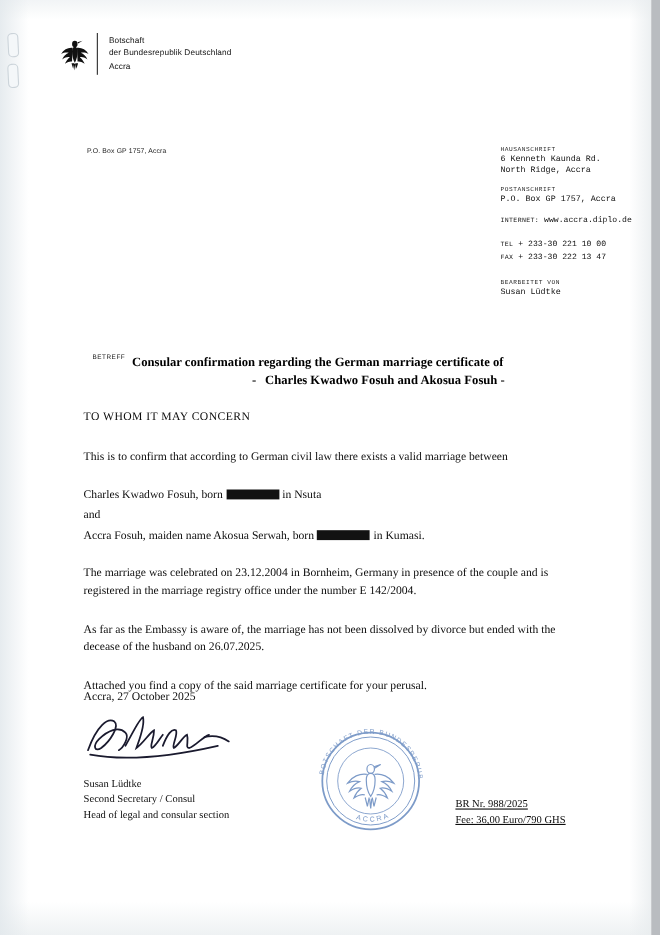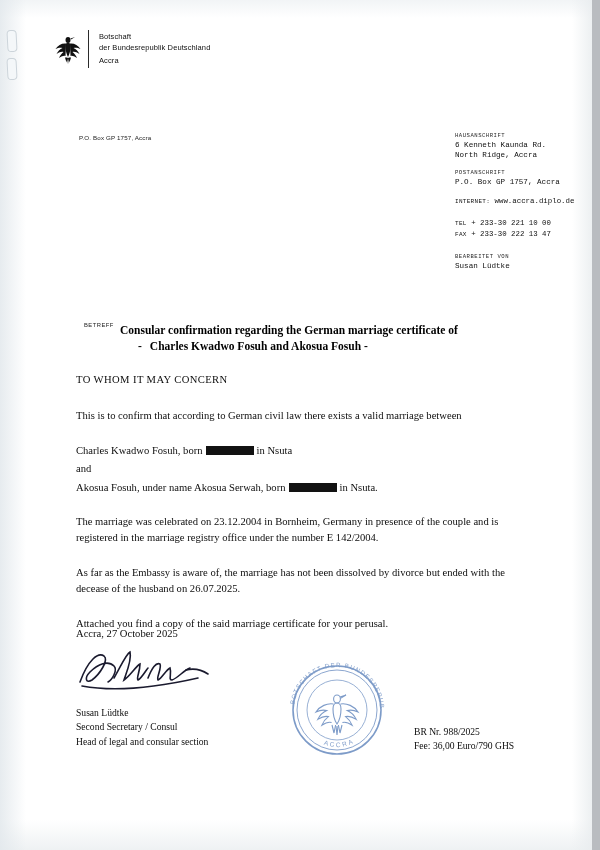--- a/index.html
+++ b/index.html
@@ -126,21 +126,21 @@
   .subject {
     position: absolute;
     left: 120px;
     top: 322px;
     width: 430px;
     font-size: 11.5px;
     font-weight: bold;
     line-height: 1.42;
     color: #000;
   }
-  .subject .l2 { padding-left: 18px; }
+  .subject .l2 { padding-left: 18px; text-align: center; }
   .subject .l2 .dash { margin-right: 8px; }
 
   
   .body {
     position: absolute;
     left: 76px;
     top: 372px;
     width: 464px;
     font-size: 10.6px;
     line-height: 1.55;
@@ -190,20 +190,21 @@
     height: 110px;
     opacity: 0.62;
   }
   .ref {
     position: absolute;
     left: 414px;
     top: 725px;
     font-size: 9.6px;
     line-height: 1.5;
     color: #0d0d0d;
+    text-decoration: underline;
   }
 </style>
 </head>
 <body>
 
 <div class="page">
 
   <div class="punch p1"></div>
   <div class="punch p2"></div>
 
@@ -269,21 +270,21 @@
   <div class="body">
     <p class="salutation">TO WHOM IT MAY CONCERN</p>
 
     <p>This is to confirm that according to German civil law there exists a valid marriage between</p>
 
     <p class="line-tight">
       <span>Charles Kwadwo Fosuh, born</span><span class="redact"></span><span>in Nsuta</span>
     </p>
     <p class="and-line">and</p>
     <p>
-      <span>Akosua Fosuh, under name Akosua Serwah, born</span><span class="redact"></span><span>in Nsuta.</span>
+      <span>Accra Fosuh, maiden name Akosua Serwah, born</span><span class="redact"></span><span>in Kumasi.</span>
     </p>
 
     <p>The marriage was celebrated on 23.12.2004 in Bornheim, Germany in presence of the couple and is registered in the marriage registry office under the number E 142/2004.</p>
     <p>As far as the Embassy is aware of, the marriage has not been dissolved by divorce but ended with the decease of the husband on 26.07.2025.</p>
     <p>Attached you find a copy of the said marriage certificate for your perusal.</p>
   </div>
 
   <div class="place-date">Accra, 27 October 2025</div>
 
   <svg class="signature" viewBox="0 0 140 46">

